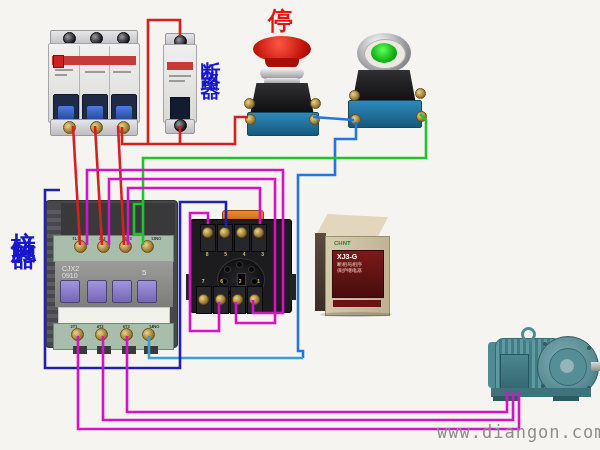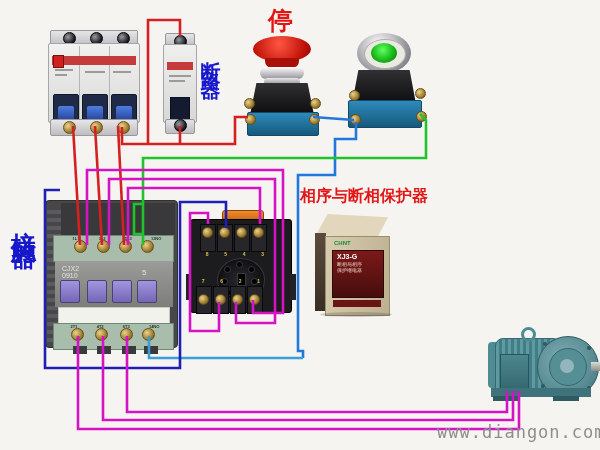--- a/index.html
+++ b/index.html
@@ -328,15 +328,14 @@
       <polyline points="128,245 128,188 260,188 260,224" fill="none" stroke="#d414c4" stroke-width="2.6"></polyline>
       <polyline points="208,224 208,213 190,213 190,331 219,331 219,302" fill="none" stroke="#d414c4" stroke-width="2.6"></polyline>
       <polyline points="78,336 78,429 519,429 519,391" fill="none" stroke="#d414c4" stroke-width="2.6"></polyline>
       <polyline points="103,336 103,420 513,420 513,391" fill="none" stroke="#d414c4" stroke-width="2.6"></polyline>
       <polyline points="127,336 127,412 507,412 507,391" fill="none" stroke="#d414c4" stroke-width="2.6"></polyline>
     </svg>
 
   <div class="zh lbl-stop">停</div>
   <div class="zh lbl-breaker">断路器</div>
   <div class="zh lbl-contactor">接触器</div>
-  <div class="zh lbl-protector">相序与断相保护器</div>
   <div class="wm">www.diangon.com</div>
 </div>
 
 </body></html>

